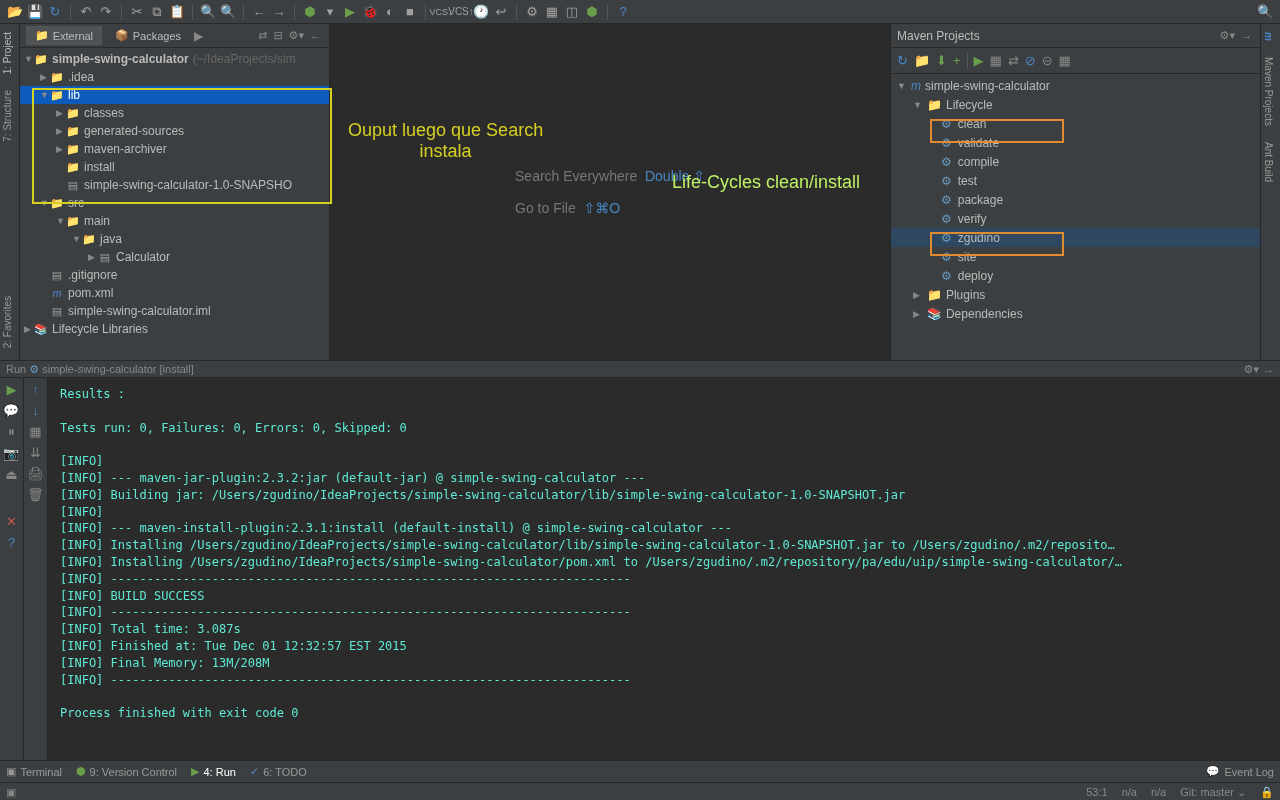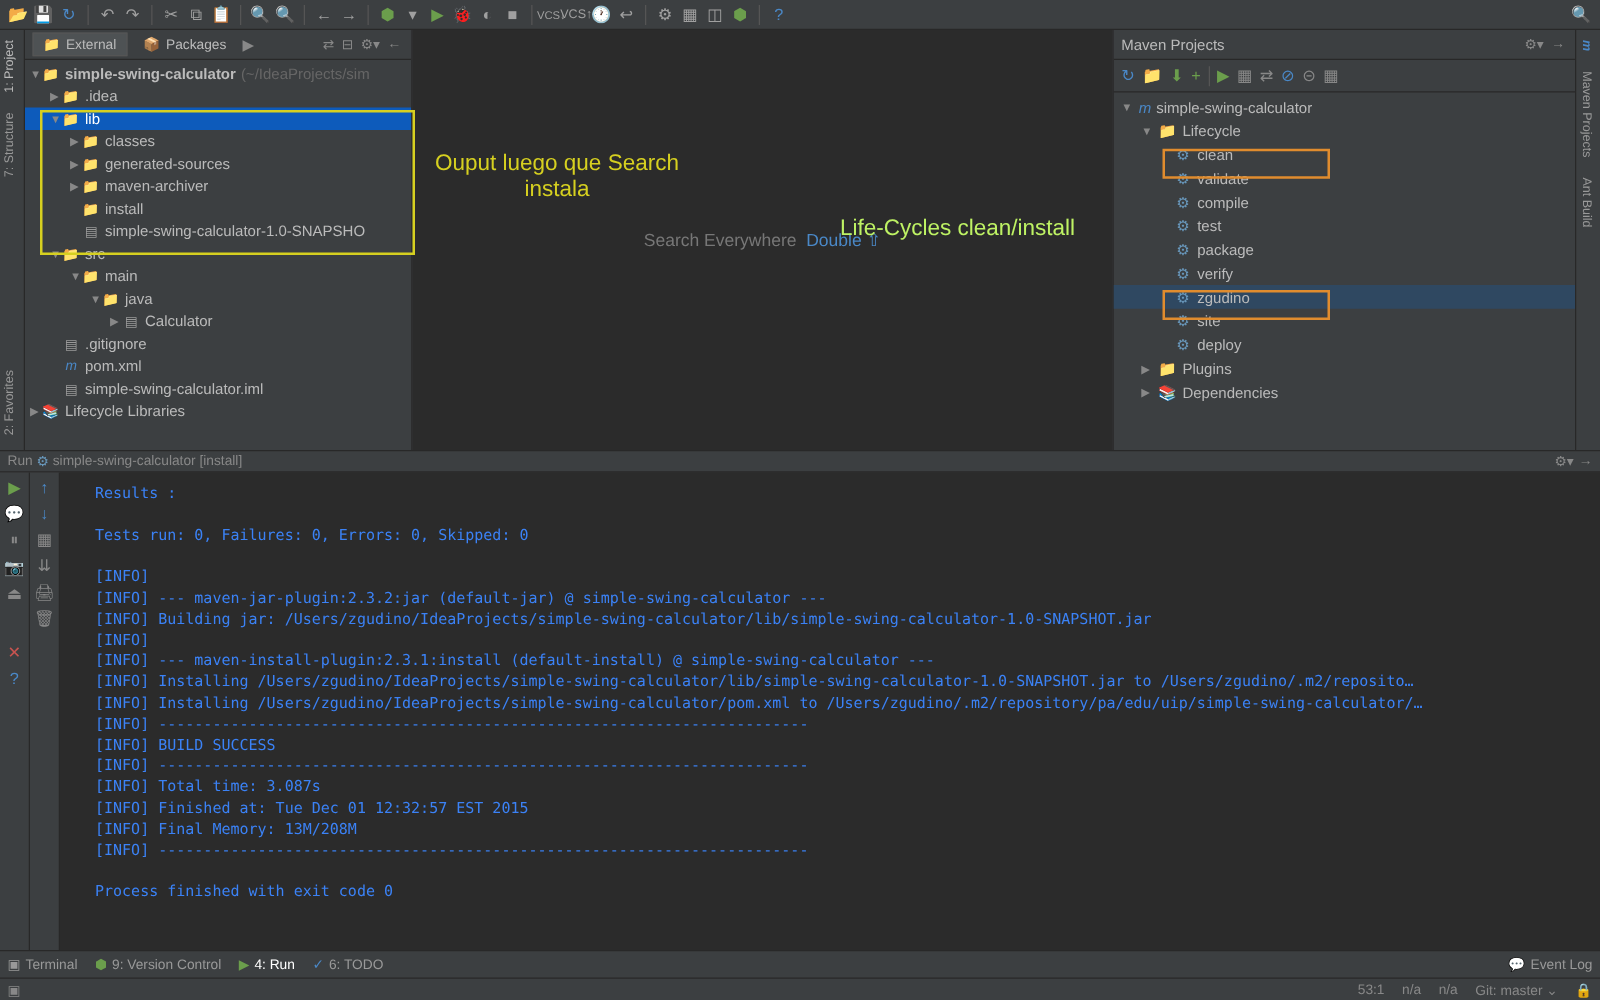--- a/index.html
+++ b/index.html
@@ -40,21 +40,21 @@
 .right-tabs { width: 20px; background: #3c3f41; border-left: 1px solid #282828; }
 .right-tabs .vtab { writing-mode: vertical-lr; font-size: 10px; color: #999; padding: 8px 2px; cursor: pointer; }
 .right-tabs .vtab.maven { color: #4a88c7; font-style: italic; font-weight: bold; }
 .run-header { height: 18px; background: #3c3f41; border-top: 1px solid #282828; border-bottom: 1px solid #282828; display: flex; align-items: center; padding: 0 6px; font-size: 11px; color: #888; }
 .run-header .rh-icons { margin-left: auto; display: flex; gap: 4px; }
 .run-area { display: flex; height: 382px; background: #2b2b2b; }
 .run-gutter { width: 24px; background: #3c3f41; border-right: 1px solid #282828; display: flex; flex-direction: column; align-items: center; padding-top: 4px; gap: 6px; }
 .run-gutter span { font-size: 13px; color: #888; cursor: pointer; }
 .run-gutter2 { width: 24px; background: #3c3f41; border-right: 1px solid #282828; display: flex; flex-direction: column; align-items: center; padding-top: 4px; gap: 6px; }
 .run-gutter2 span { font-size: 13px; color: #888; cursor: pointer; }
-.console { flex: 1; background: #2b2b2b; color: #3b82f6; font-family: "Menlo", "Consolas", monospace; font-size: 12px; padding: 8px 28px; line-height: 1.4; white-space: pre; overflow: hidden; }
+.console { flex: 1; background: #2b2b2b; color: #5eead4; font-family: "Menlo", "Consolas", monospace; font-size: 12px; padding: 8px 12px; line-height: 1.4; white-space: pre; overflow: hidden; }
 .bottom-tabs { height: 22px; background: #3c3f41; border-top: 1px solid #282828; display: flex; align-items: center; padding: 0 6px; gap: 14px; font-size: 11px; }
 .bottom-tabs .btab { color: #999; cursor: pointer; display: flex; align-items: center; gap: 4px; }
 .bottom-tabs .btab.active { color: #fff; }
 .bottom-tabs .event-log { margin-left: auto; }
 .status-bar { height: 20px; background: #3c3f41; border-top: 1px solid #282828; display: flex; align-items: center; padding: 0 6px; font-size: 11px; color: #888; gap: 12px; }
 .status-bar .right { margin-left: auto; display: flex; gap: 14px; }
 .annotation-box1 { position: absolute; border: 2px solid #d6d020; pointer-events: none; }
 .annotation-box2 { position: absolute; border: 2px solid #e08c2e; pointer-events: none; }
 .annotation-text-yellow { position: absolute; color: #d6d020; font-size: 18px; pointer-events: none; }
 .annotation-text-orange { position: absolute; color: #bef264; font-size: 18px; pointer-events: none; margin-left: 32px; }
@@ -210,20 +210,21 @@
         <span class="arrow">▶</span>
           <span class="ficon" style="color:#b07c4c">📚</span>
         <span class="label">Lifecycle Libraries</span>
       </div>
     </div>
   </div>
 
   <div class="editor-area">
     <div class="editor-hints">
       <div><span>Search Everywhere</span>&nbsp;&nbsp;<span class="shortcut">Double ⇧</span></div>
+      <div><span>Go to File</span>&nbsp;&nbsp;<span class="shortcut">⇧⌘O</span></div>
     </div>
   </div>
 
   <div class="maven-panel">
     <div class="panel-header">
       <span>Maven Projects</span>
       <div class="panel-icons">
         <span>⚙▾</span>
         <span>→</span>
       </div>

